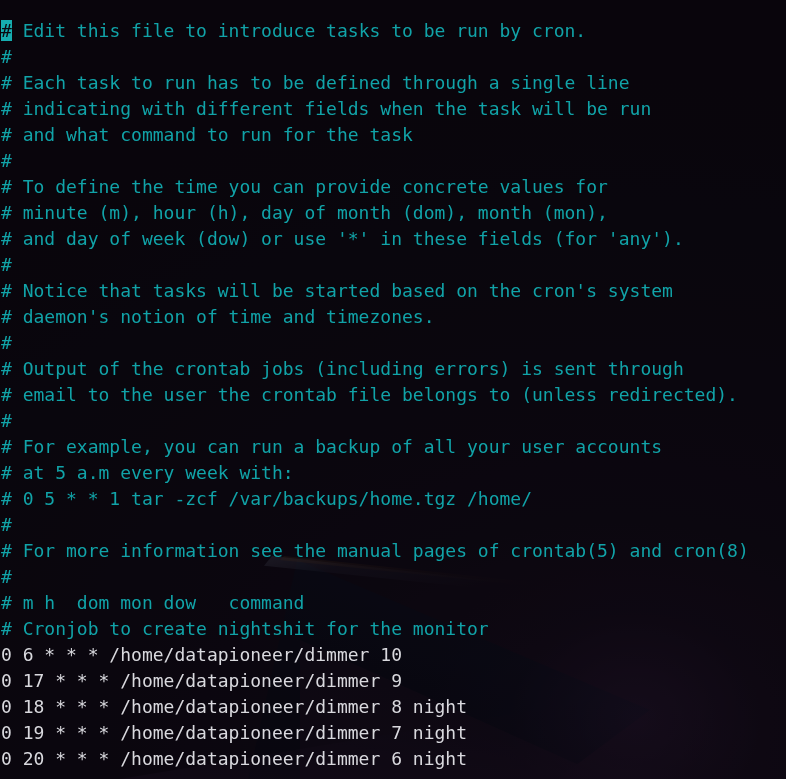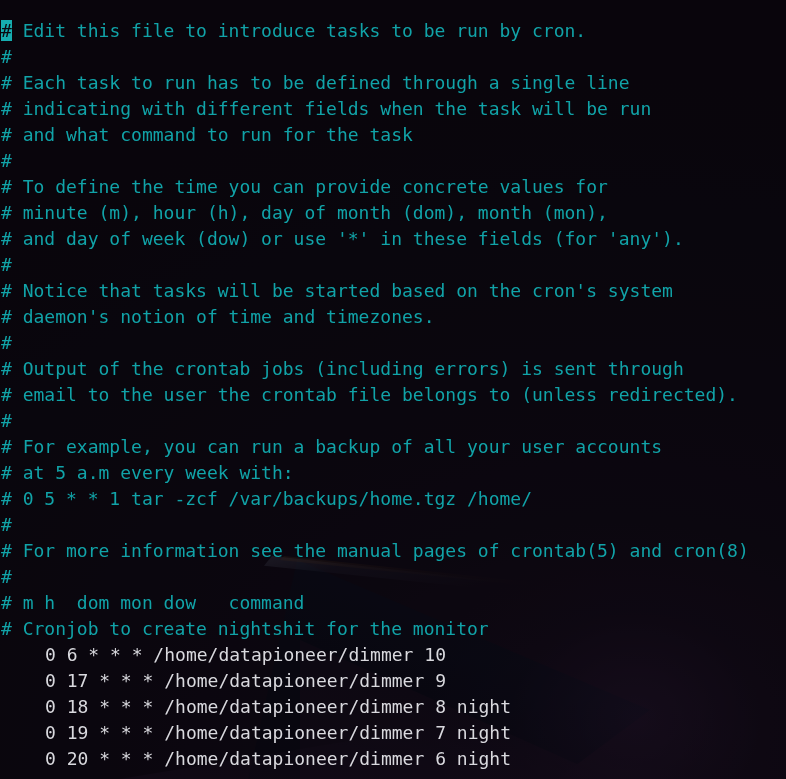--- a/index.html
+++ b/index.html
@@ -89,21 +89,21 @@
     letter-spacing: 0px;
     white-space: pre;
     -webkit-font-smoothing: antialiased;
   }
 
   .line {
     height: 26px;
     padding-left: 1px;
   }
   .comment { color: #11a3a8; }
-  .entry   { color: #d9d9de; padding-left: 44px; }
+  .entry   { color: #d9d9de; }
 
   
   .cursor {
     background: #16adb0;
     color: #0b080f;
   }
 </style>
 </head>
 <body>
 

